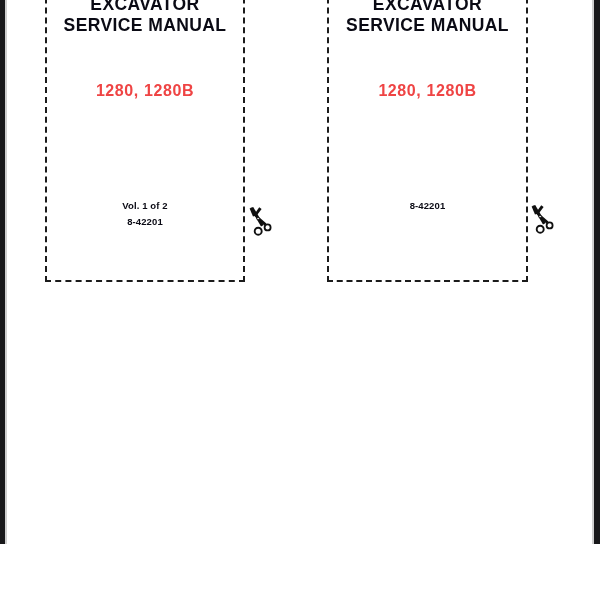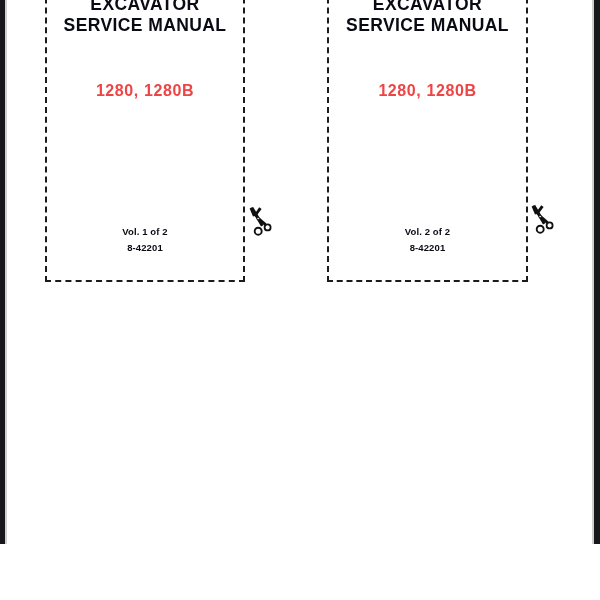--- a/index.html
+++ b/index.html
@@ -88,21 +88,20 @@
     letter-spacing: 0.6px;
     color: #ef4444;
     white-space: nowrap;
   }
 
   .footer-block {
     position: absolute;
     top: 288px;
     left: 0;
     right: 0;
-    margin-top: 26px;
   }
   .footer-line {
     font-size: 9.5px;
     font-weight: 700;
     letter-spacing: 0.1px;
     line-height: 16px;
     color: #0a0a14;
     white-space: nowrap;
   }
 
@@ -149,21 +148,20 @@
     <div class="card-inner">
 
       <div class="title-block">
         <div class="title-line">EXCAVATOR</div>
         <div class="title-line">SERVICE MANUAL</div>
       </div>
 
       <div class="model-line">1280, 1280B</div>
 
       <div class="footer-block">
-        <div class="footer-line">Vol. 2 of 2</div>
         <div class="footer-line">8-42201</div>
       </div>
 
     </div>
   </div>
 
   <div class="scissors s1">
     <svg viewBox="0 0 26 32" xmlns="http://www.w3.org/2000/svg" aria-hidden="true">
       <g fill="#101010">
 

